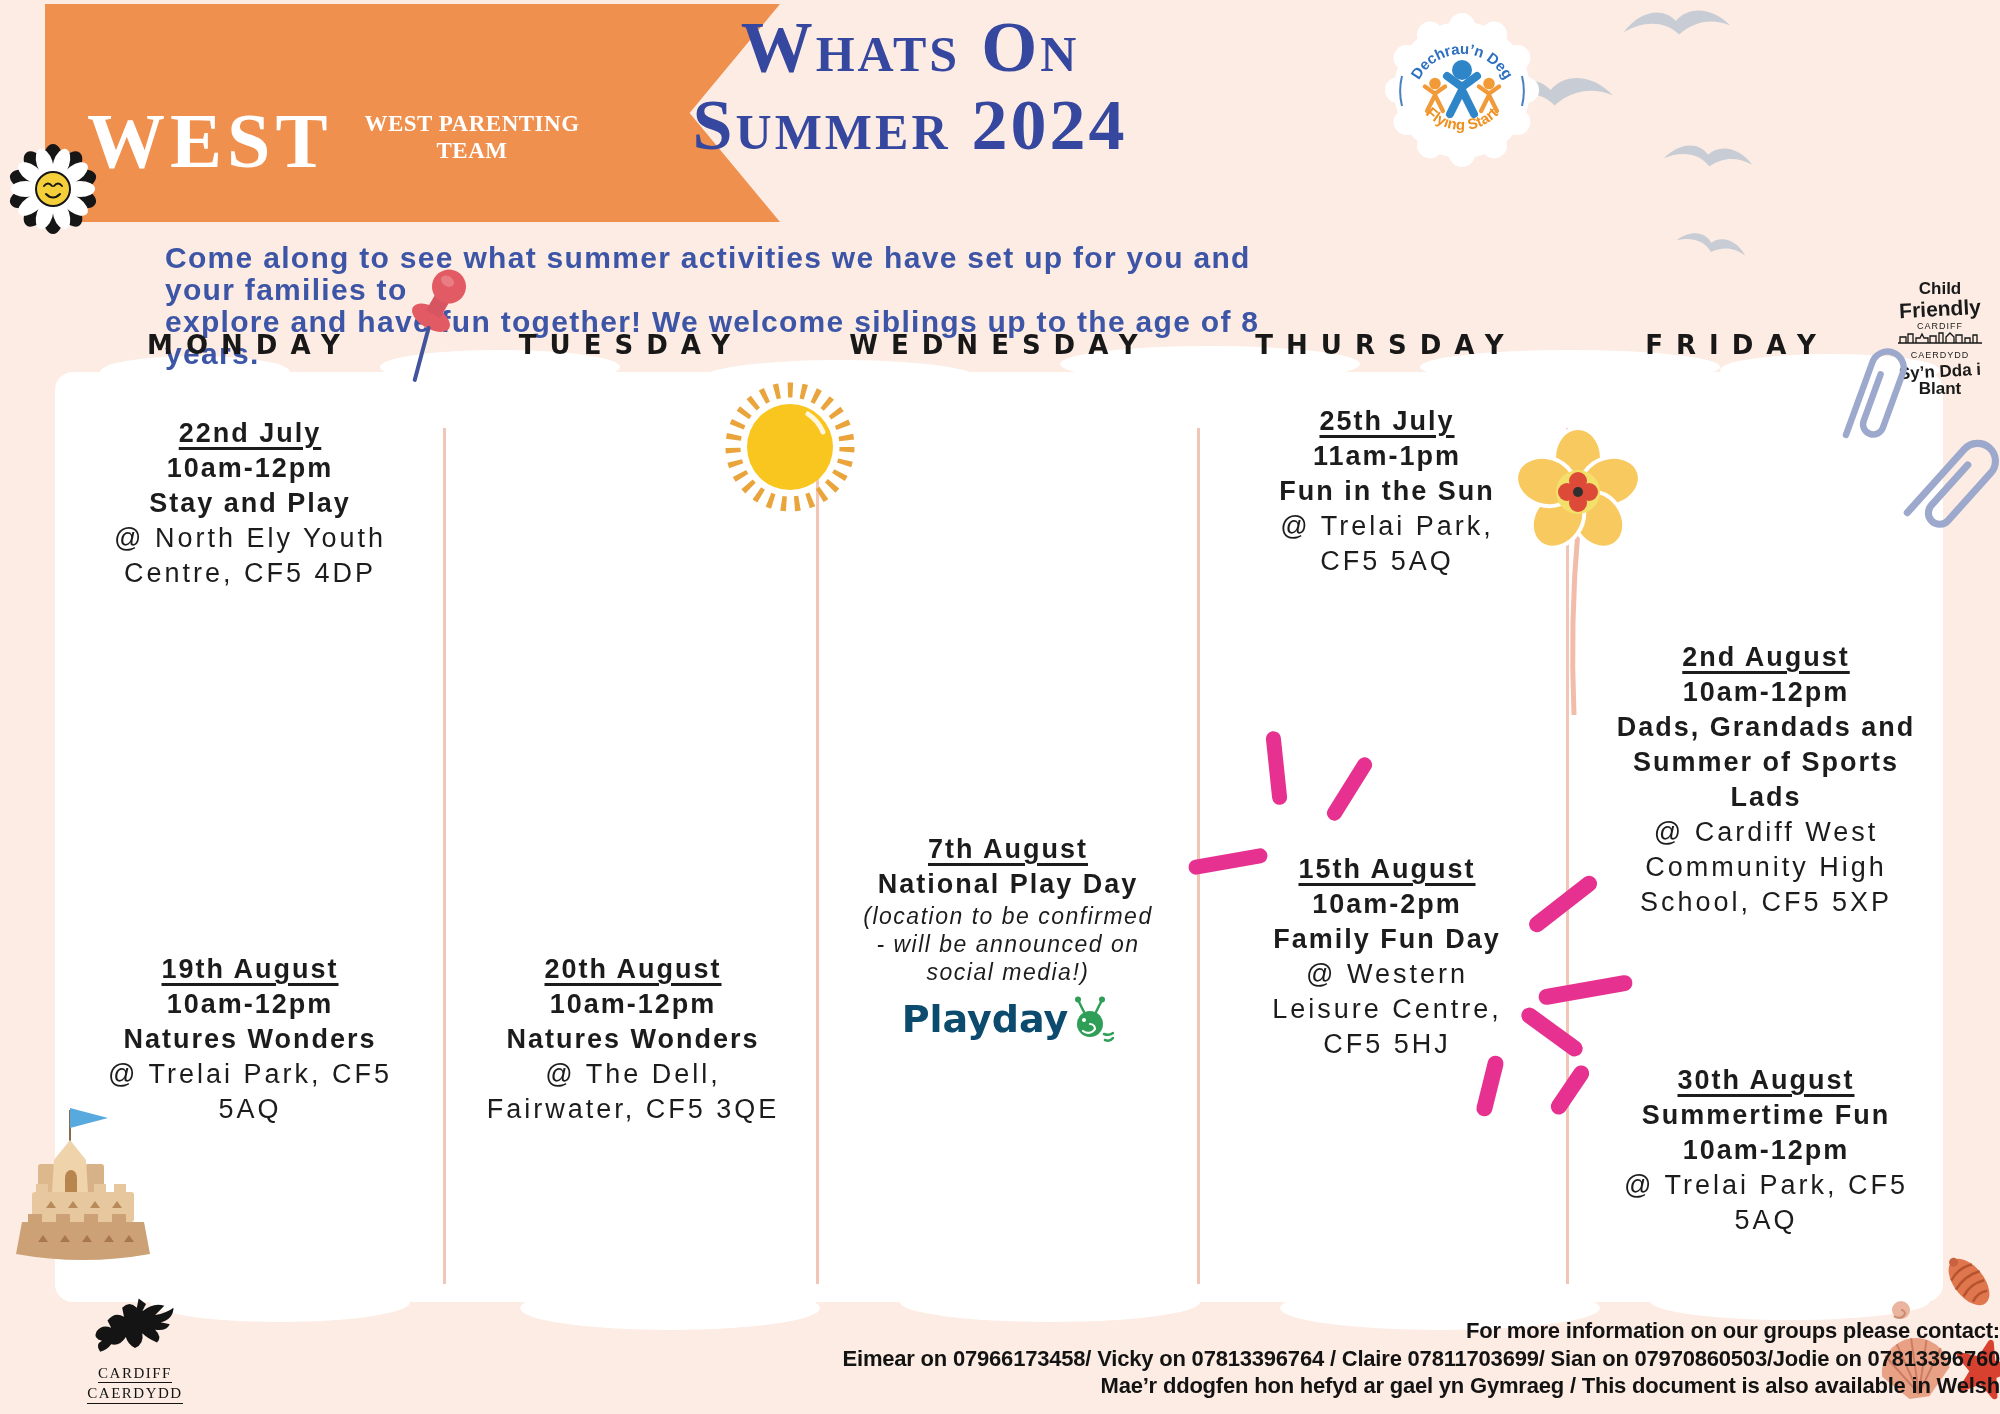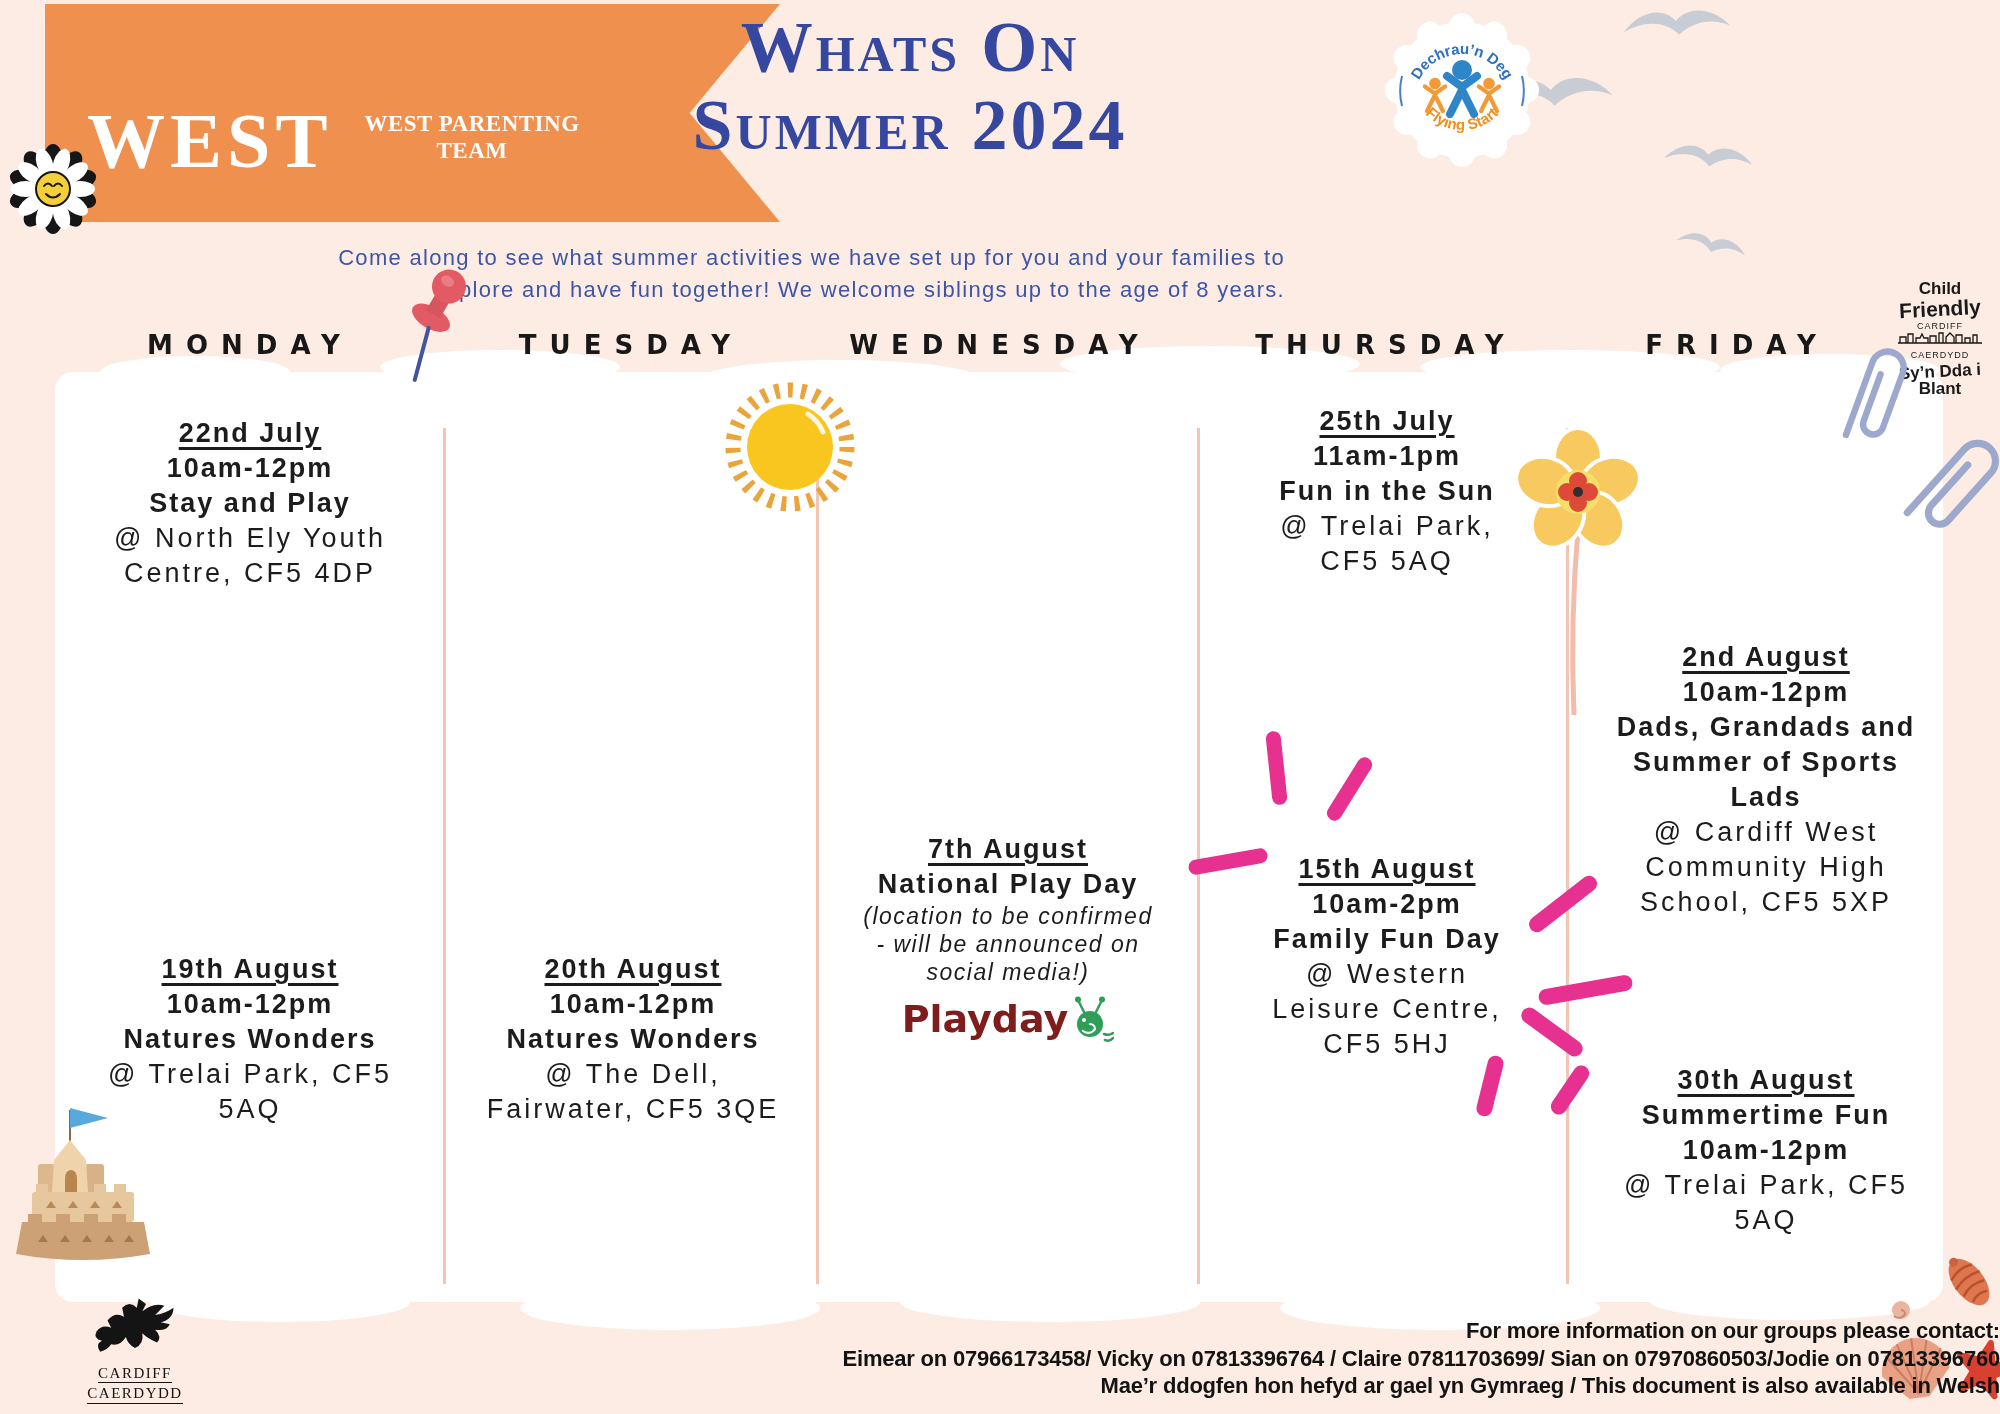--- a/index.html
+++ b/index.html
@@ -11,37 +11,37 @@
   .banner .l1,.banner .l2{position:absolute;color:#fff;font-family:"Liberation Serif",serif;
           font-weight:700;font-size:78px;letter-spacing:5px;line-height:1;}
   .banner .l1{left:30px;top:10px;}
   .banner .l2{left:42px;top:98px;}
   .banner .team{position:absolute;left:312px;top:106px;width:230px;text-align:center;color:#fff;
           font-family:"Liberation Serif",serif;font-weight:700;font-size:23px;line-height:27px;letter-spacing:.5px;}
   
   .title{position:absolute;left:600px;top:8px;width:620px;text-align:center;color:#35479e;
          font-family:"Liberation Serif",serif;font-weight:700;font-variant:small-caps;
          font-size:72px;line-height:78px;letter-spacing:3px;}
-  .intro{position:absolute;left:165px;top:242px;width:1120px;text-align:right;color:#3d55a6;
-         font-weight:400;font-size:22px;line-height:32px;letter-spacing:1.3px;}
+  .intro{position:absolute;left:165px;top:242px;width:1120px;text-align:left;color:#3d55a6;
+         font-weight:700;font-size:30px;line-height:32px;letter-spacing:1.3px;}
   
   .day{position:absolute;top:330px;width:320px;text-align:center;color:#181818;
        font-family:"DejaVu Sans",sans-serif;font-weight:600;font-size:26px;letter-spacing:13px;}
   
   .paper{position:absolute;left:55px;top:372px;width:1888px;height:930px;background:#ffffff;border-radius:18px;}
   .blob{position:absolute;background:#ffffff;border-radius:50%;}
   .divider{position:absolute;top:428px;height:856px;width:3px;background:#f2c6b7;}
   
   .event{position:absolute;width:380px;text-align:center;color:#1c1c1c;font-size:27px;line-height:35px;}
   .event .date{font-weight:700;text-decoration:underline;text-underline-offset:5px;text-decoration-thickness:2.5px;letter-spacing:2px;}
   .event .b{font-weight:700;letter-spacing:2px;}
   .event .loc{font-weight:400;letter-spacing:3px;}
   .event .note{font-style:italic;font-size:23px;line-height:28px;letter-spacing:1.5px;}
   .playday{display:flex;align-items:center;justify-content:center;gap:4px;margin-top:10px;}
-  .playday .pd-text{color:#7f1d1d;font-weight:800;font-size:38px;letter-spacing:0;font-family:"DejaVu Sans",sans-serif;}
+  .playday .pd-text{color:#0c4a6e;font-weight:800;font-size:38px;letter-spacing:0;font-family:"DejaVu Sans",sans-serif;}
   
   .spark{position:absolute;background:#e73190;border-radius:10px;}
   .abs{position:absolute;}
   
   .cfc{position:absolute;left:1878px;top:280px;width:124px;text-align:center;color:#1a1a1a;line-height:1.05;}
   .cfc .c1{font-weight:800;font-size:17px;}
   .cfc .c2{font-weight:800;font-size:21px;transform:rotate(-3deg);}
   .cfc .sm{font-size:9px;letter-spacing:1px;margin-top:2px;}
   .cfc .c5{font-weight:800;font-size:17px;transform:rotate(-3deg);margin-top:2px;}
   .cfc .c6{font-weight:800;font-size:17px;}

